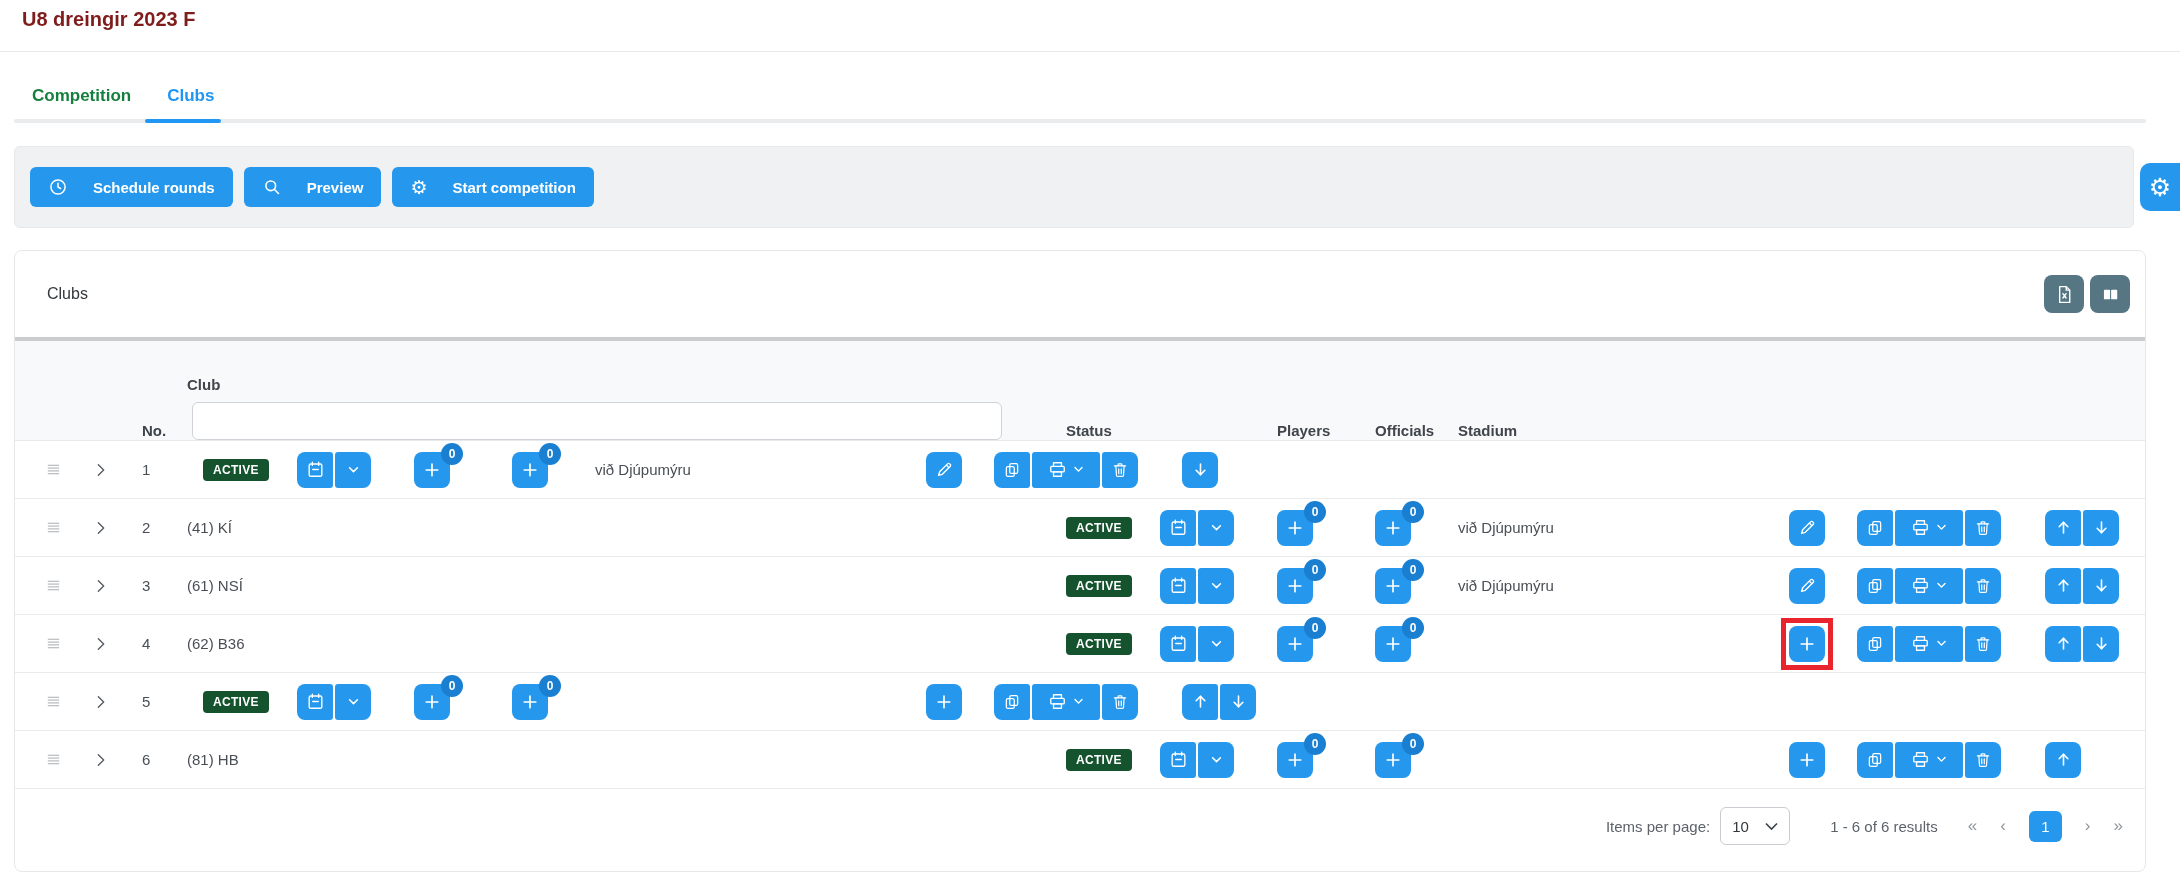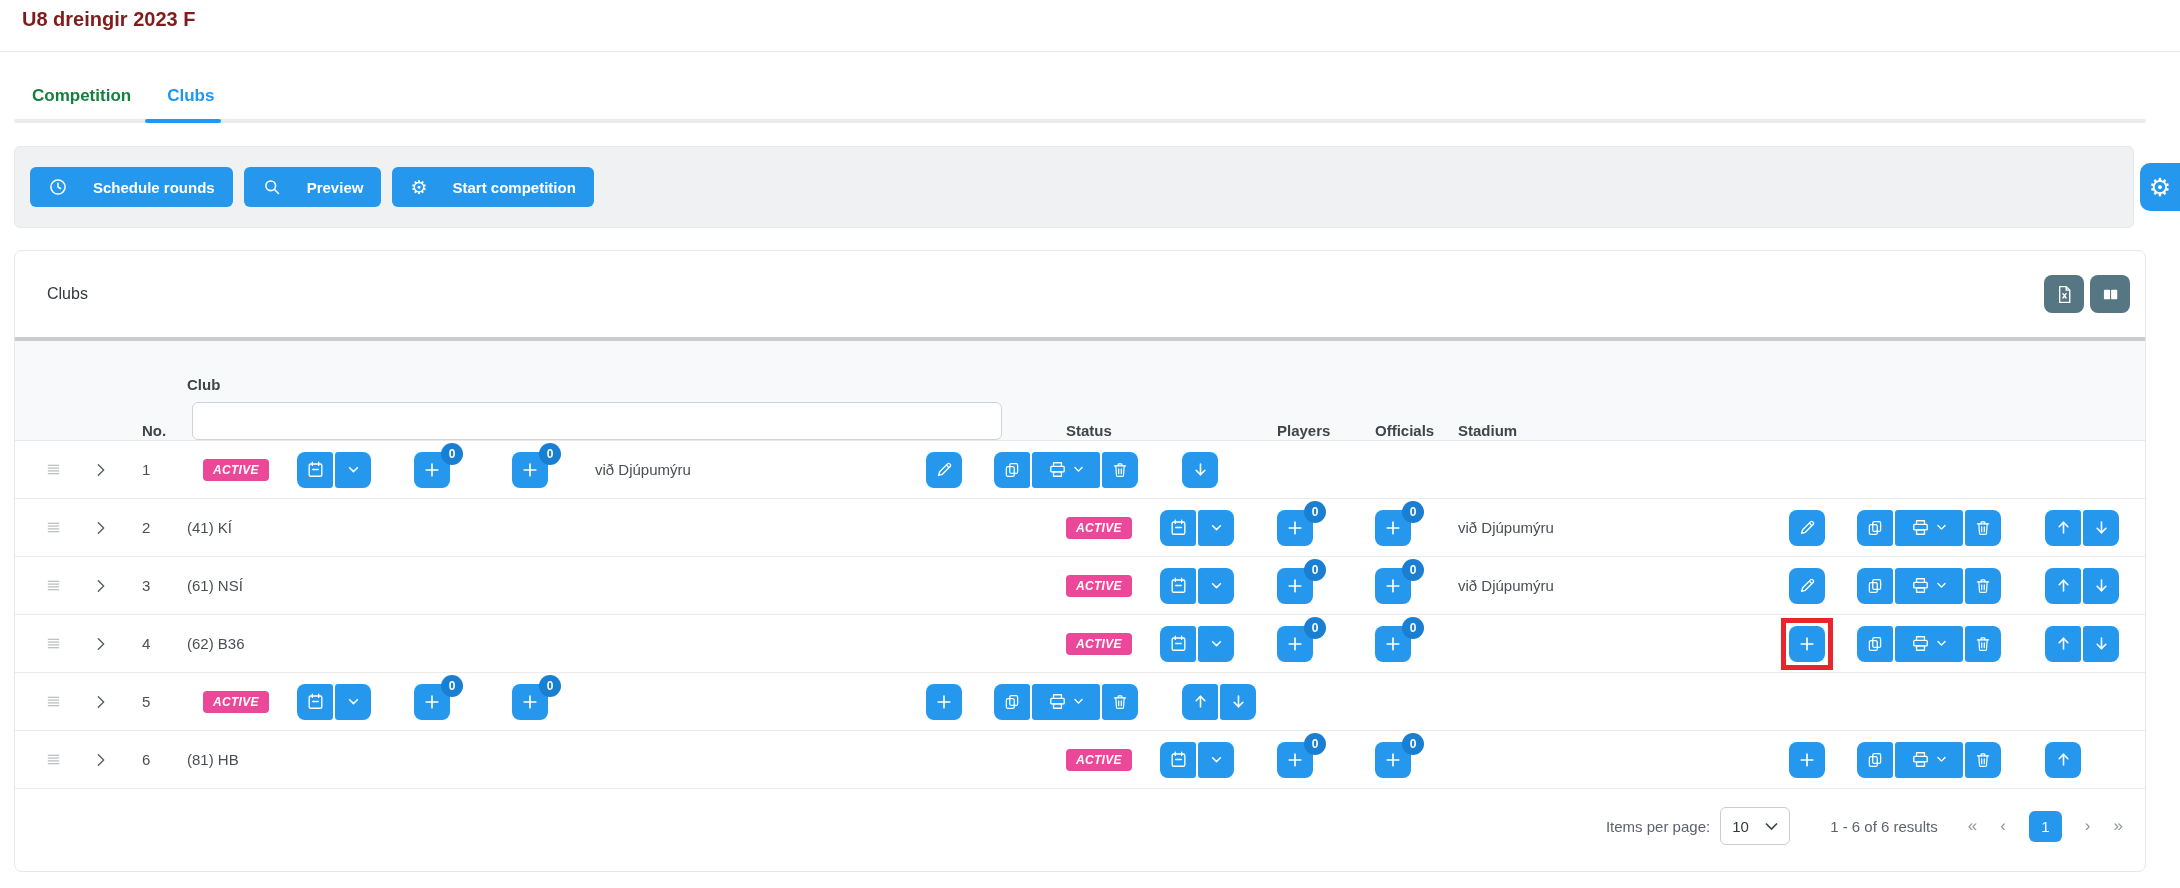--- a/index.html
+++ b/index.html
@@ -77,22 +77,22 @@
   .c-arrows   { width:86px;  flex-shrink:0; padding-left:10px; }
   .hc-club-label { }
 
   .trow {
     display:flex; align-items:center; height:58px; border-bottom:1px solid #eaebec;
     padding:0 24px 0 30px; font-size:15px; color:#494f55;
   }
   .trow > div { display:flex; align-items:center; }
 
   .badge {
-    background:#ec4899; color:#fff; font-size:12px; font-weight:700;
-    padding:5px 10px; border-radius:4px; letter-spacing:.3px; line-height:1;font-style:italic;
+    background:#14532d; color:#fff; font-size:12px; font-weight:700;
+    padding:5px 10px; border-radius:4px; letter-spacing:.3px; line-height:1;
   }
 
   .sq {
     width:36px; height:36px; border:none; border-radius:8px; background:#2598ee; color:#fff;
     display:flex; align-items:center; justify-content:center; cursor:pointer; position:relative; flex-shrink:0;
   }
   .sq-wide { width:68px; gap:5px; }
   .btn-group { display:flex; gap:2px; }
   .btn-group .sq { border-radius:3px; }
   .btn-group .sq:first-child { border-top-left-radius:8px; border-bottom-left-radius:8px; }

